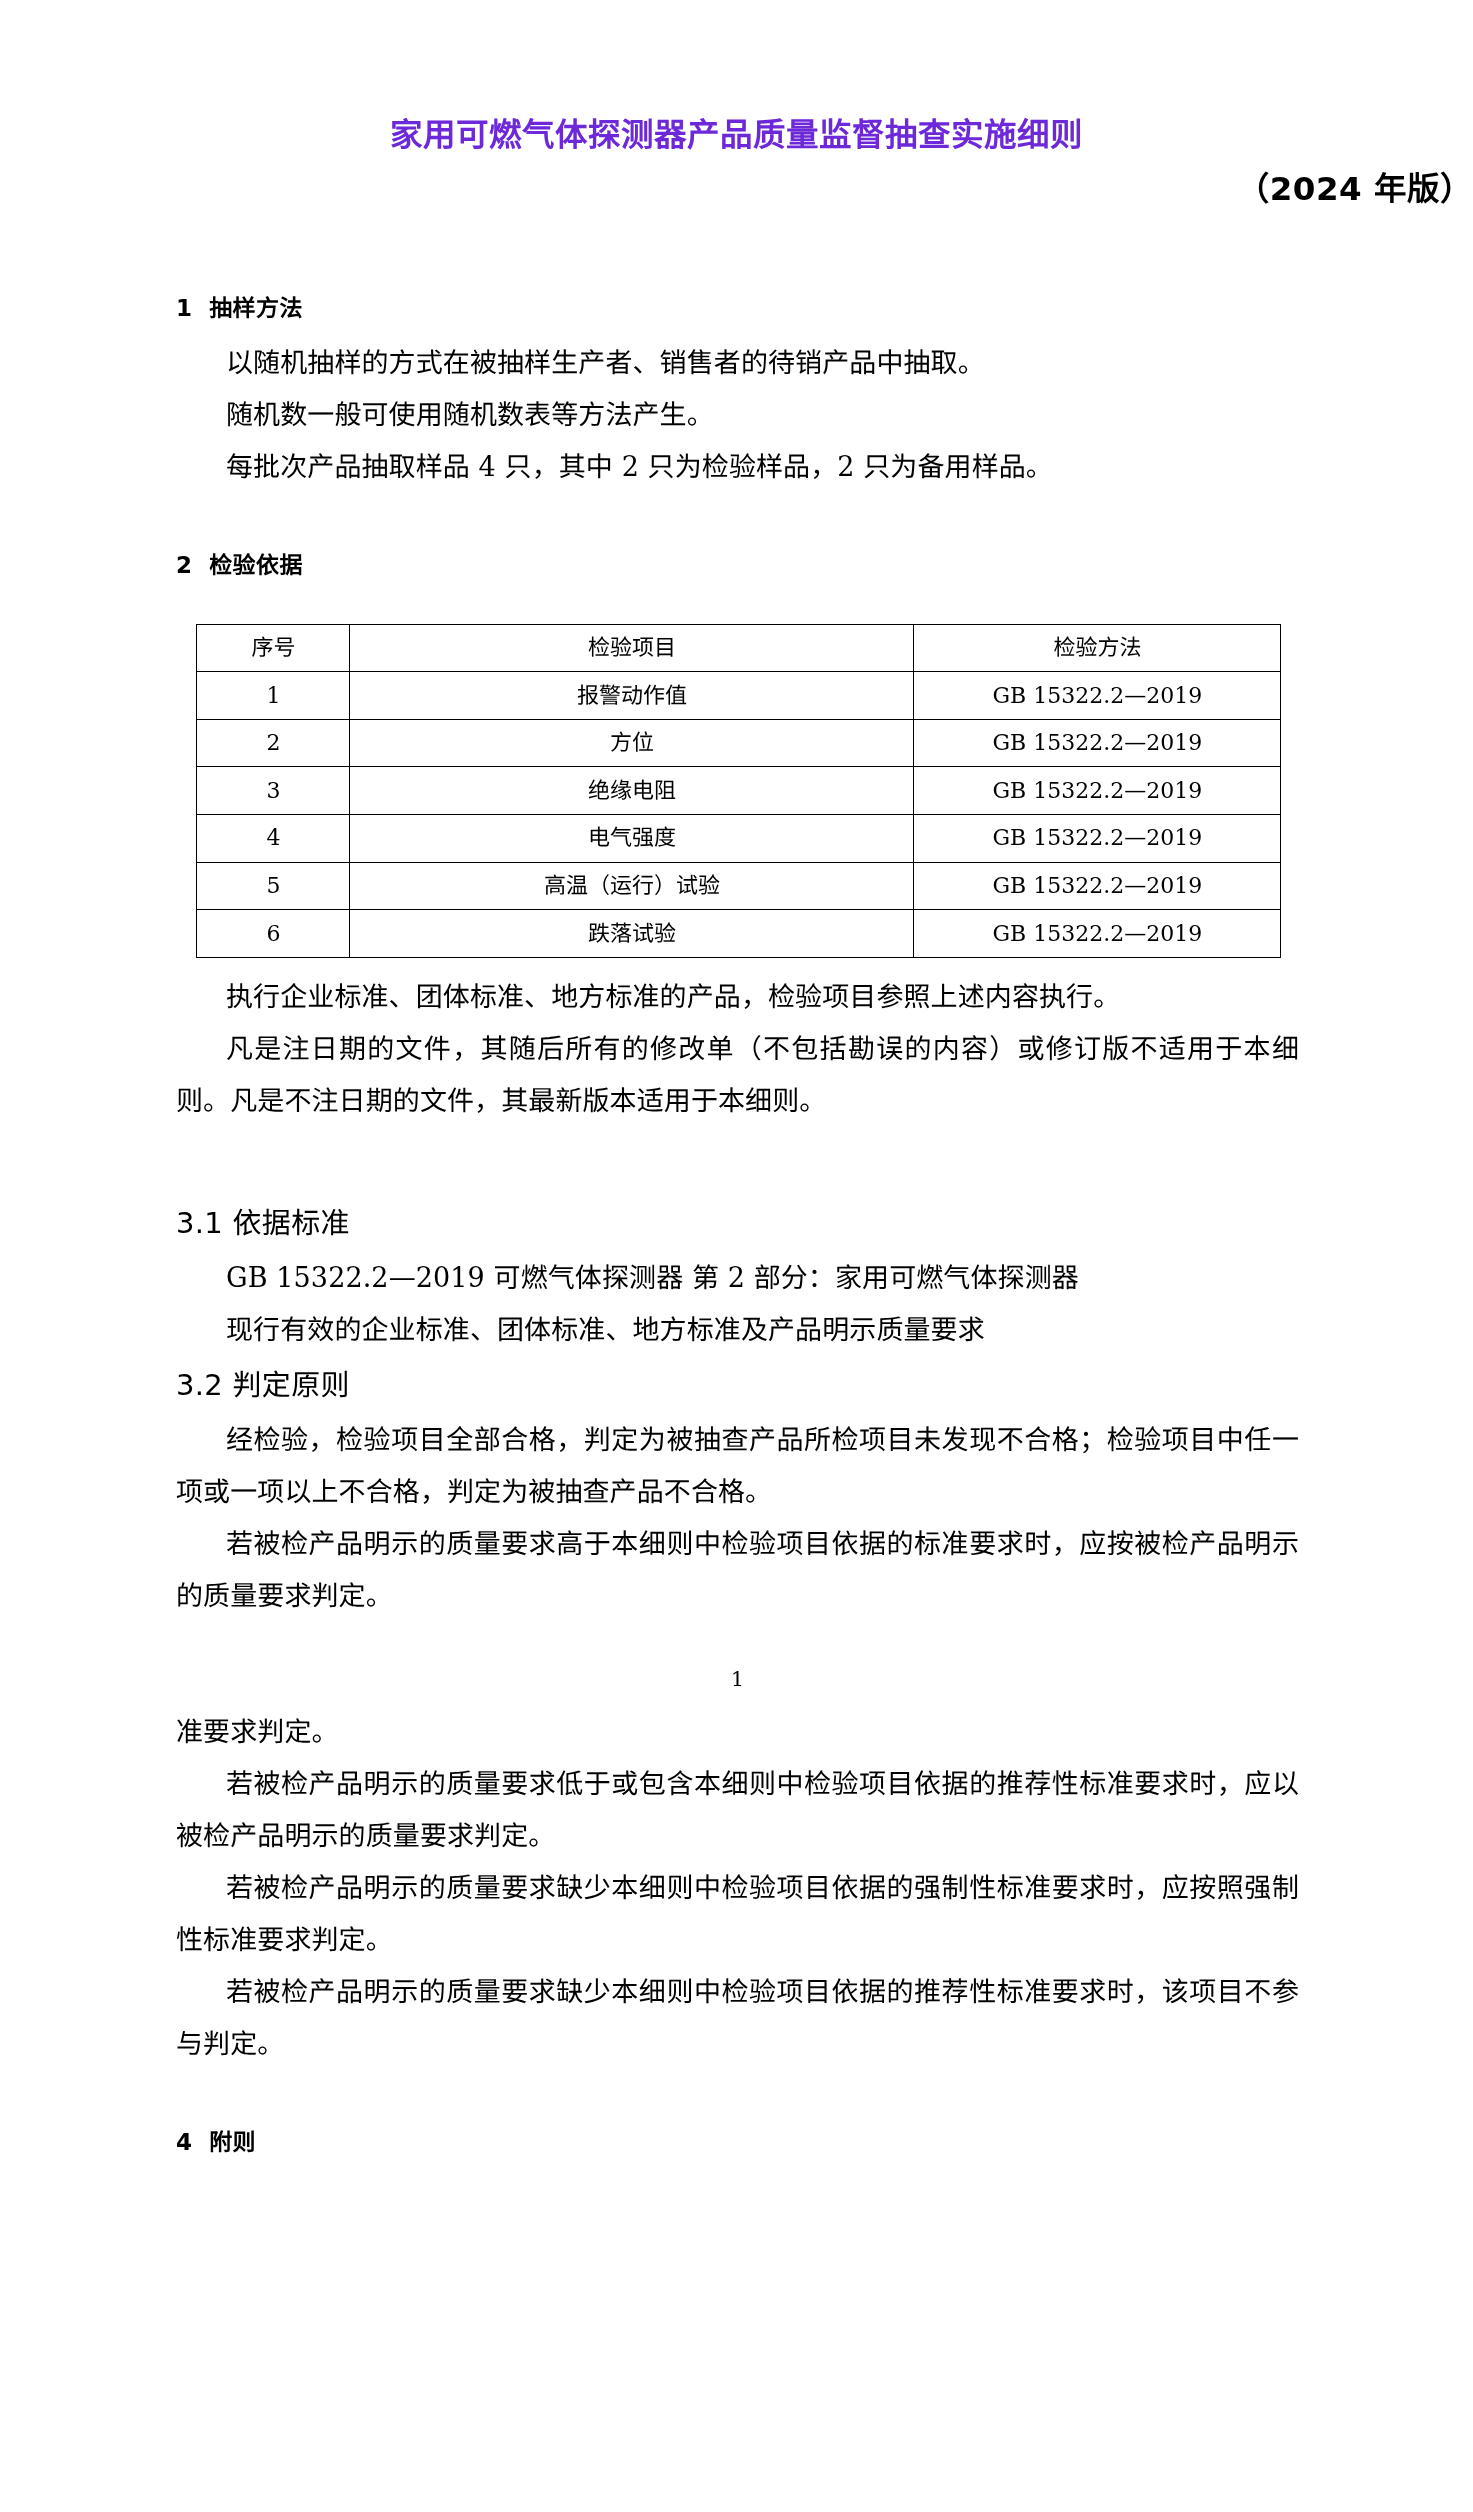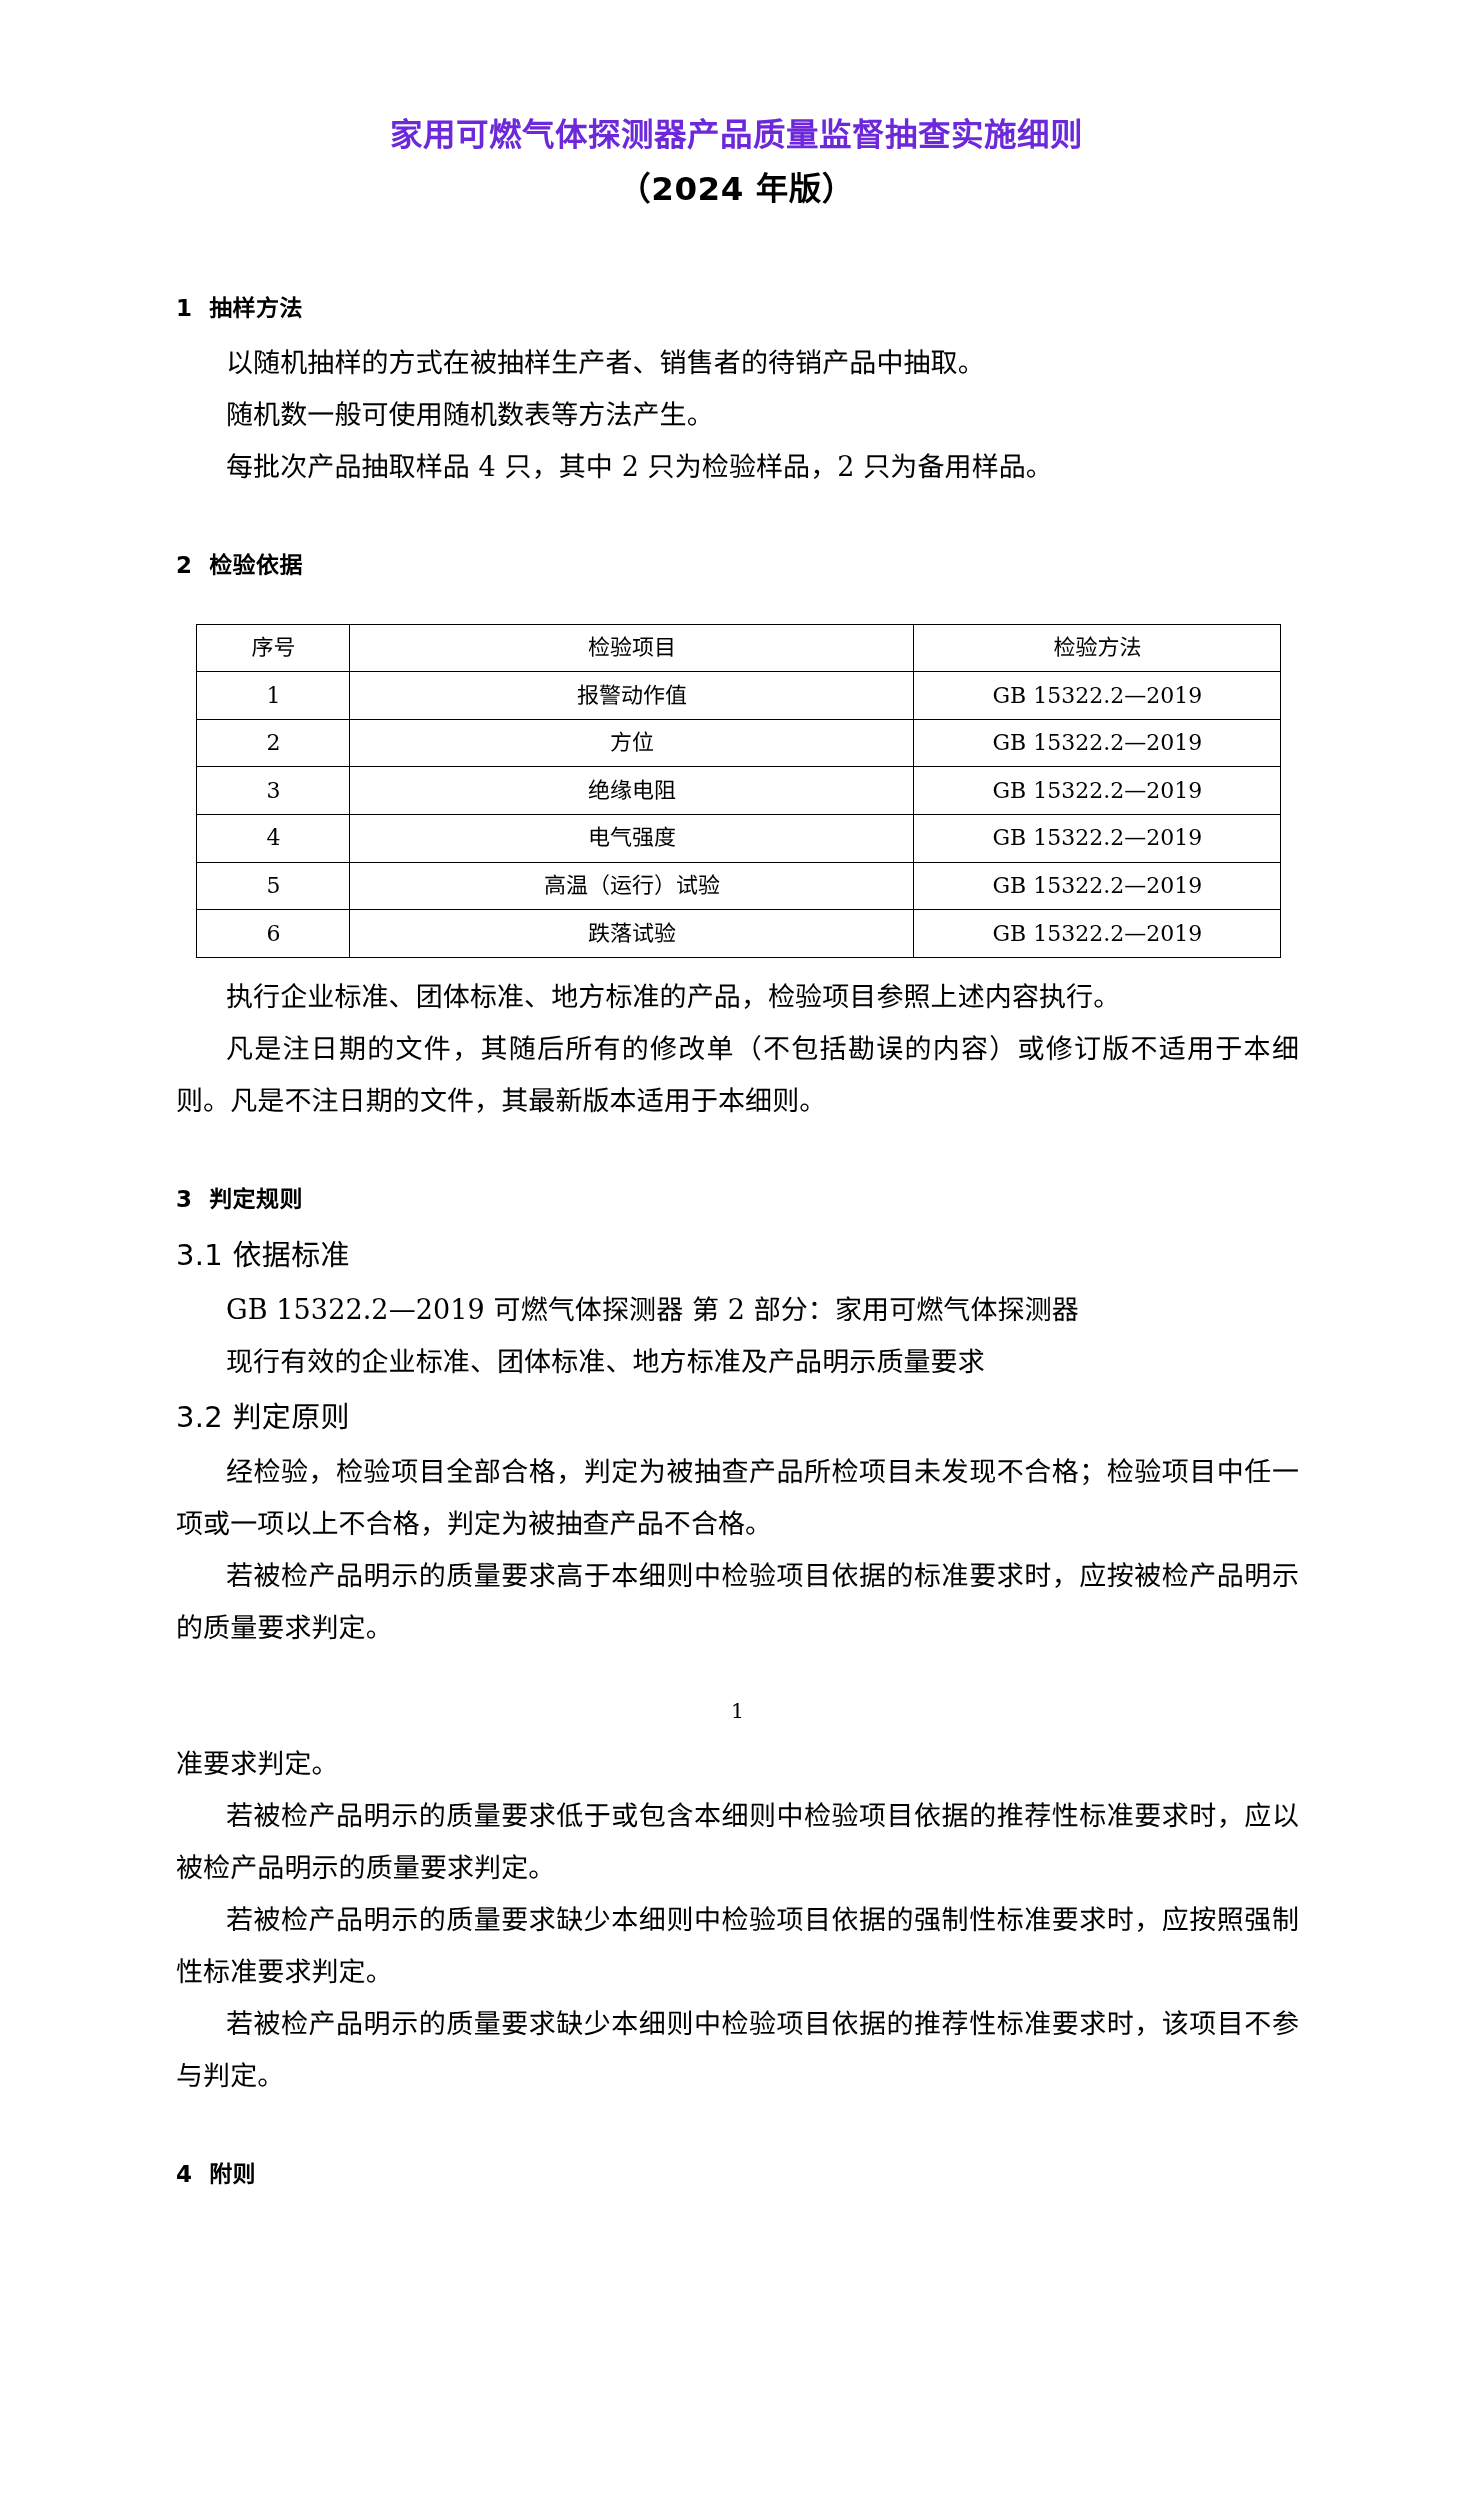--- a/index.html
+++ b/index.html
@@ -33,21 +33,21 @@
     font-family: "DejaVu Sans", "Liberation Sans", sans-serif;
     font-weight: bold;
     font-size: 32.5px;
     line-height: 50px;
     letter-spacing: 0.5px;
     color: #6d28d9;
   }
   .doc-subtitle {
     margin: 0;
     padding-top: 3.7px;
-    text-align: center;
+    text-align: right;
     font-family: "DejaVu Sans", "Liberation Sans", sans-serif;
     font-weight: bold;
     font-size: 32.5px;
     line-height: 50px;
     letter-spacing: 0.5px;
     color: #000;
   }
   
   .content {
     margin: 0;
@@ -204,21 +204,20 @@
       </table>
     </div>
 
     <div class="gap-xs"></div>
 
     <p class="body-text">执行企业标准、团体标准、地方标准的产品，检验项目参照上述内容执行。</p>
     <p class="body-text">凡是注日期的文件，其随后所有的修改单（不包括勘误的内容）或修订版不适用于本细则。凡是不注日期的文件，其最新版本适用于本细则。</p>
 
     <div class="gap-lg"></div>
 
-    <h2 class="section-heading">3  判定规则</h2>
 
     <div class="gap-sm"></div>
 
     <h3 class="sub-heading">3.1 依据标准</h3>
 
     <div class="gap-xs"></div>
 
     <p class="body-text">GB 15322.2—2019  可燃气体探测器    第 2 部分：家用可燃气体探测器</p>
     <p class="body-text">现行有效的企业标准、团体标准、地方标准及产品明示质量要求</p>
 

